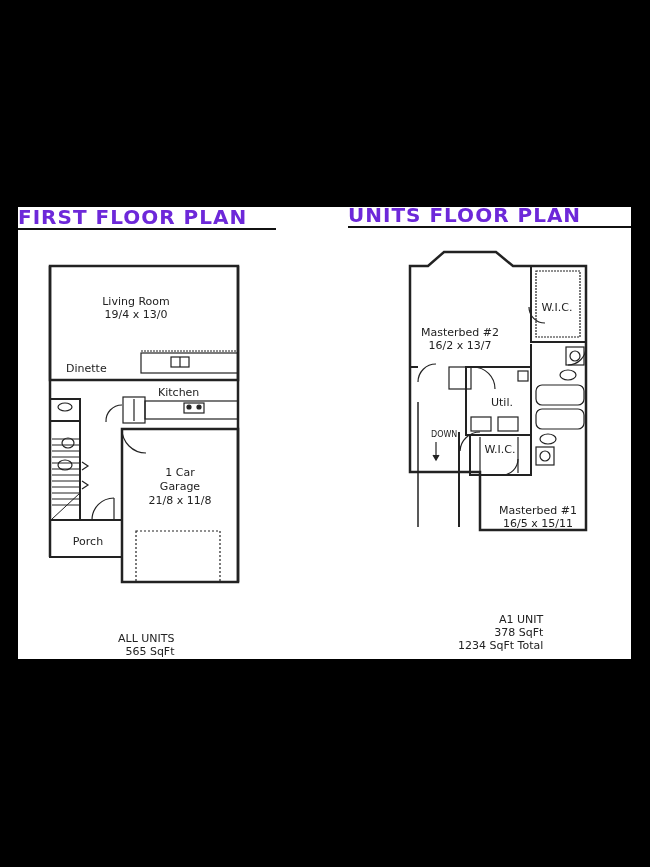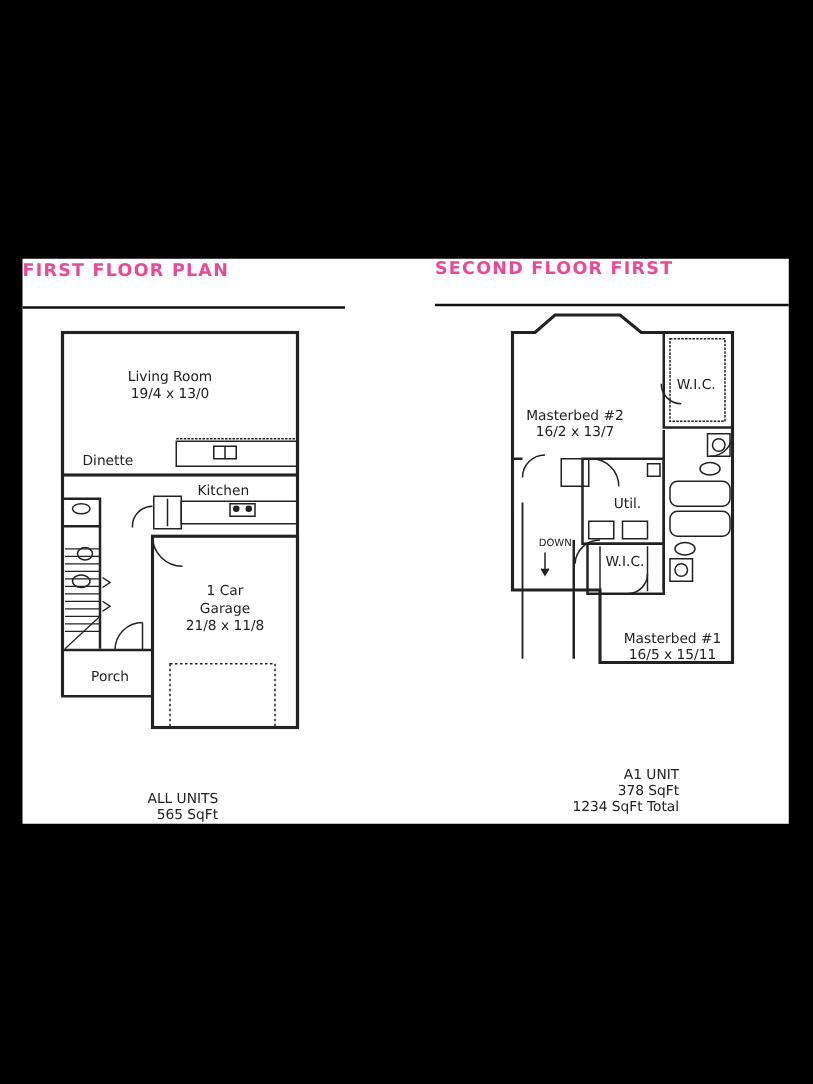--- a/index.html
+++ b/index.html
@@ -1,32 +1,32 @@
 <!DOCTYPE html>
 <html><head>
   <meta charset="utf-8">
   <style>
     html, body { margin: 0; padding: 0; background: #000; }
     body { width: 650px; height: 867px; position: relative; overflow: hidden; font-family: "DejaVu Sans", sans-serif; }
     .panel { position: absolute; left: 18px; top: 207px; width: 613px; height: 452px; background: #fff; }
-    .title { position: absolute; font-family: "DejaVu Sans", sans-serif; font-weight: bold; font-size: 14px; letter-spacing: 1px; color: #ec4899; border-bottom: 2px solid #111; line-height: 20px; padding-bottom: 18px; white-space: nowrap; }
+    .title { position: absolute; font-family: "DejaVu Sans", sans-serif; font-weight: bold; font-size: 20px; letter-spacing: 1px; color: #6d28d9; border-bottom: 2px solid #111; line-height: 20px; padding-bottom: 1px; white-space: nowrap; }
     .title.first { left: 0px; top: 0px; width: 258px; }
     .title.second { left: 330px; top: -2px; width: 283px; overflow: hidden; }
     svg { position: absolute; left: 0; top: 0; }
     .lbl { font-family: "DejaVu Sans", sans-serif; font-size: 11px; fill: #222; }
     .sm { font-size: 8px; }
     .caption { position: absolute; font-family: "DejaVu Sans", sans-serif; font-size: 11px; color: #222; text-align: right; line-height: 13px; }
     .caption div { white-space: nowrap; }
   </style>
 </head>
 <body>
 
 <div class="panel">
   <div class="title first">FIRST FLOOR PLAN</div>
-  <div class="title second">SECOND FLOOR FIRST</div>
+  <div class="title second">UNITS FLOOR PLAN</div>
 
   <svg width="613" height="452" viewBox="0 0 613 452">
     <g stroke="#222" fill="none" stroke-width="1.2">
 
       <g>
 
         <rect x="32" y="59" width="188" height="114" stroke-width="2.5"></rect>
 
         <line x1="32" y1="59" x2="32" y2="350" stroke-width="2.5"></line>
         <line x1="220" y1="59" x2="220" y2="375" stroke-width="2.5"></line>

